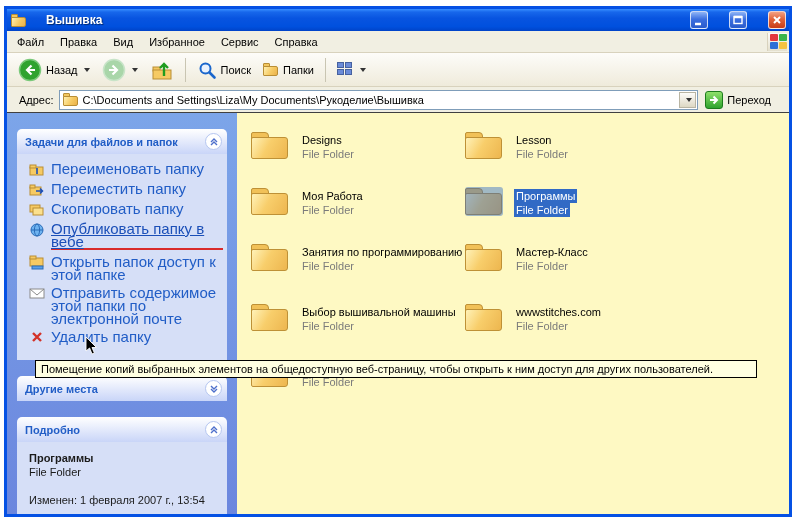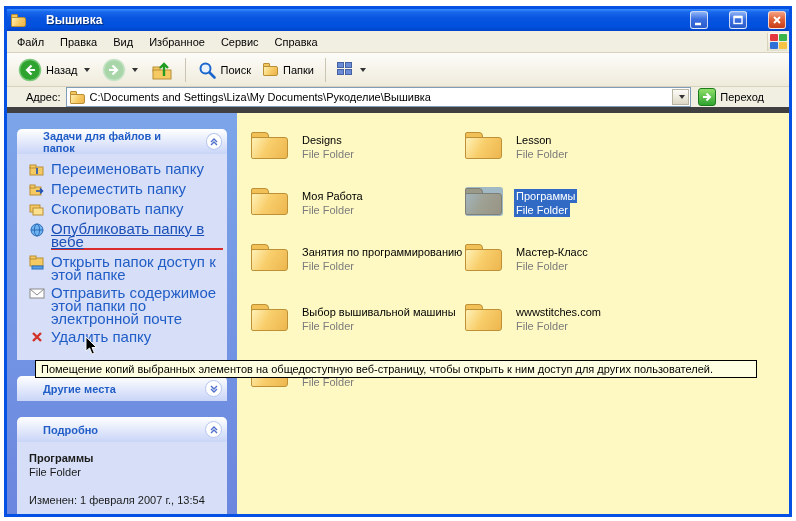--- a/index.html
+++ b/index.html
@@ -35,37 +35,37 @@
   
   .toolbar { height:34px; display:flex; align-items:center; gap:2px; padding:0 6px;
     background:linear-gradient(180deg,#FDFCF9,#EFEBDB); border-bottom:1px solid #D8D2BD; font-size:11px; flex:0 0 auto; }
   .tb-btn { display:flex; align-items:center; gap:4px; padding:2px 5px; border-radius:3px; }
   .tb-sep { width:1px; height:24px; background:#C9C5B2; margin:0 4px; }
   .dd { width:0; height:0; border-left:3px solid transparent; border-right:3px solid transparent; border-top:4px solid #333; margin-left:2px; }
   .views-grid { width:17px; height:15px; display:grid; grid-template-columns:7px 7px; grid-template-rows:6px 6px; gap:1px; }
   .views-grid i { background:#6B8BD8; border:1px solid #46619F; }
 
   
-  .addressbar { height:26px; display:flex; align-items:center; gap:5px; padding:2px 19px;
-    background:#F1EFE2; border-bottom:6px solid #404040; font-size:11px; flex:0 0 auto; }
+  .addressbar { height:26px; display:flex; align-items:center; gap:5px; padding:2px 12px;
+    background:#F1EFE2; border-bottom:1px solid #404040; font-size:11px; flex:0 0 auto; }
   .addr-input { flex:1; height:20px; background:#fff; border:1px solid #7F9DB9; display:flex; align-items:center; gap:4px; padding:1px 1px 1px 3px; }
   .addr-text { flex:1; white-space:nowrap; overflow:hidden; font-size:11px; }
   .addr-drop { width:17px; height:16px; background:linear-gradient(180deg,#FDFCF9,#DDD8C4); border:1px solid #B9B5A3; display:flex; align-items:center; justify-content:center; }
   .go-btn { display:flex; align-items:center; gap:4px; padding:1px 6px 1px 2px; }
   .go-icon { width:18px; height:18px; border-radius:3px; background:linear-gradient(180deg,#8FE06A,#2FA32F); border:1px solid #1C7C1C; display:flex; align-items:center; justify-content:center; }
 
   
   .content { flex:1; display:flex; position:relative; overflow:hidden; background:#fff; }
 
   
   .sidebar { width:230px; flex:0 0 auto; background:linear-gradient(180deg,#7CA5E9,#6B86DE);
     padding:16px 10px 10px 10px; overflow:hidden; }
   .section { margin-bottom:16px; }
   .sec-head { height:25px; background:linear-gradient(180deg,#FFFFFF,#C9D5F8); border-radius:5px 5px 0 0;
-    display:flex; align-items:center; justify-content:space-between; padding:0 5px 0 26px;
+    display:flex; align-items:center; justify-content:space-between; padding:0 5px 0 8px;
     color:#215DC6; font-size:11px; font-weight:bold;gap:16px; }
   .chev { width:17px; height:17px; border-radius:50%; background:#fff; border:1px solid #B5C6F0;
     display:flex; align-items:center; justify-content:center; }
   .sec-body { background:#D6DFF7; padding:8px 4px 10px 12px; }
   .task { display:flex; align-items:flex-start; gap:6px; margin-bottom:5px; color:#215DC6; font-size:15px; cursor:pointer; }
   .task .tlabel { line-height:13px; }
   .task.publish .tlabel { text-decoration:underline; border-bottom:2px solid #D92B2B; color:#1B4FB8; }
   .ticon { flex:0 0 16px; width:16px; height:15px; }
 
   .details-body { background:#D6DFF7; padding:10px 10px 10px 12px; font-size:11px; color:#1B1B1B; min-height:95px; }

